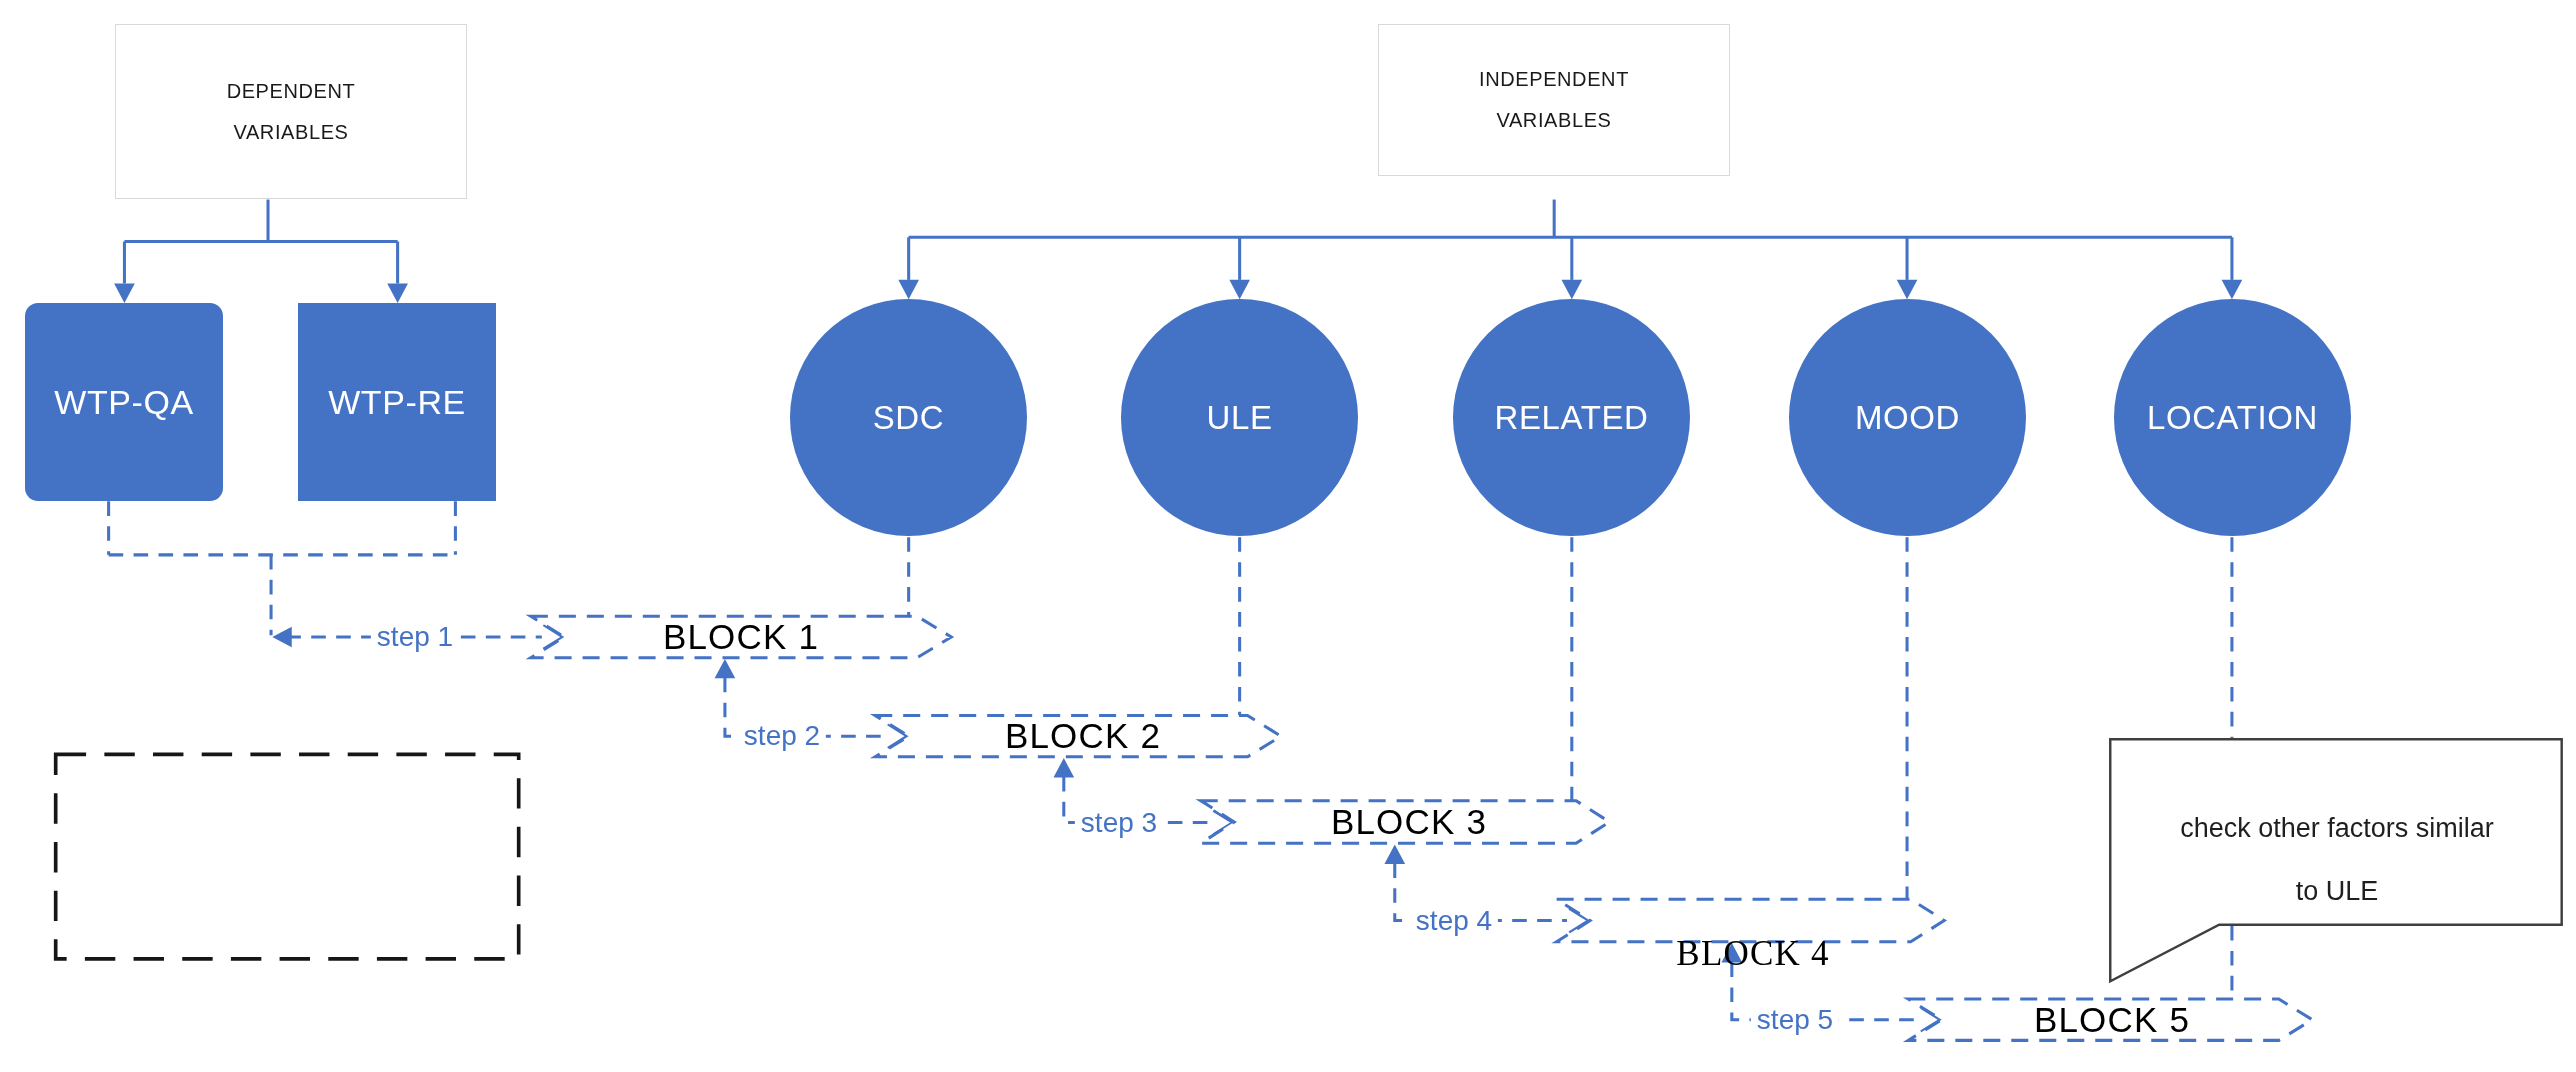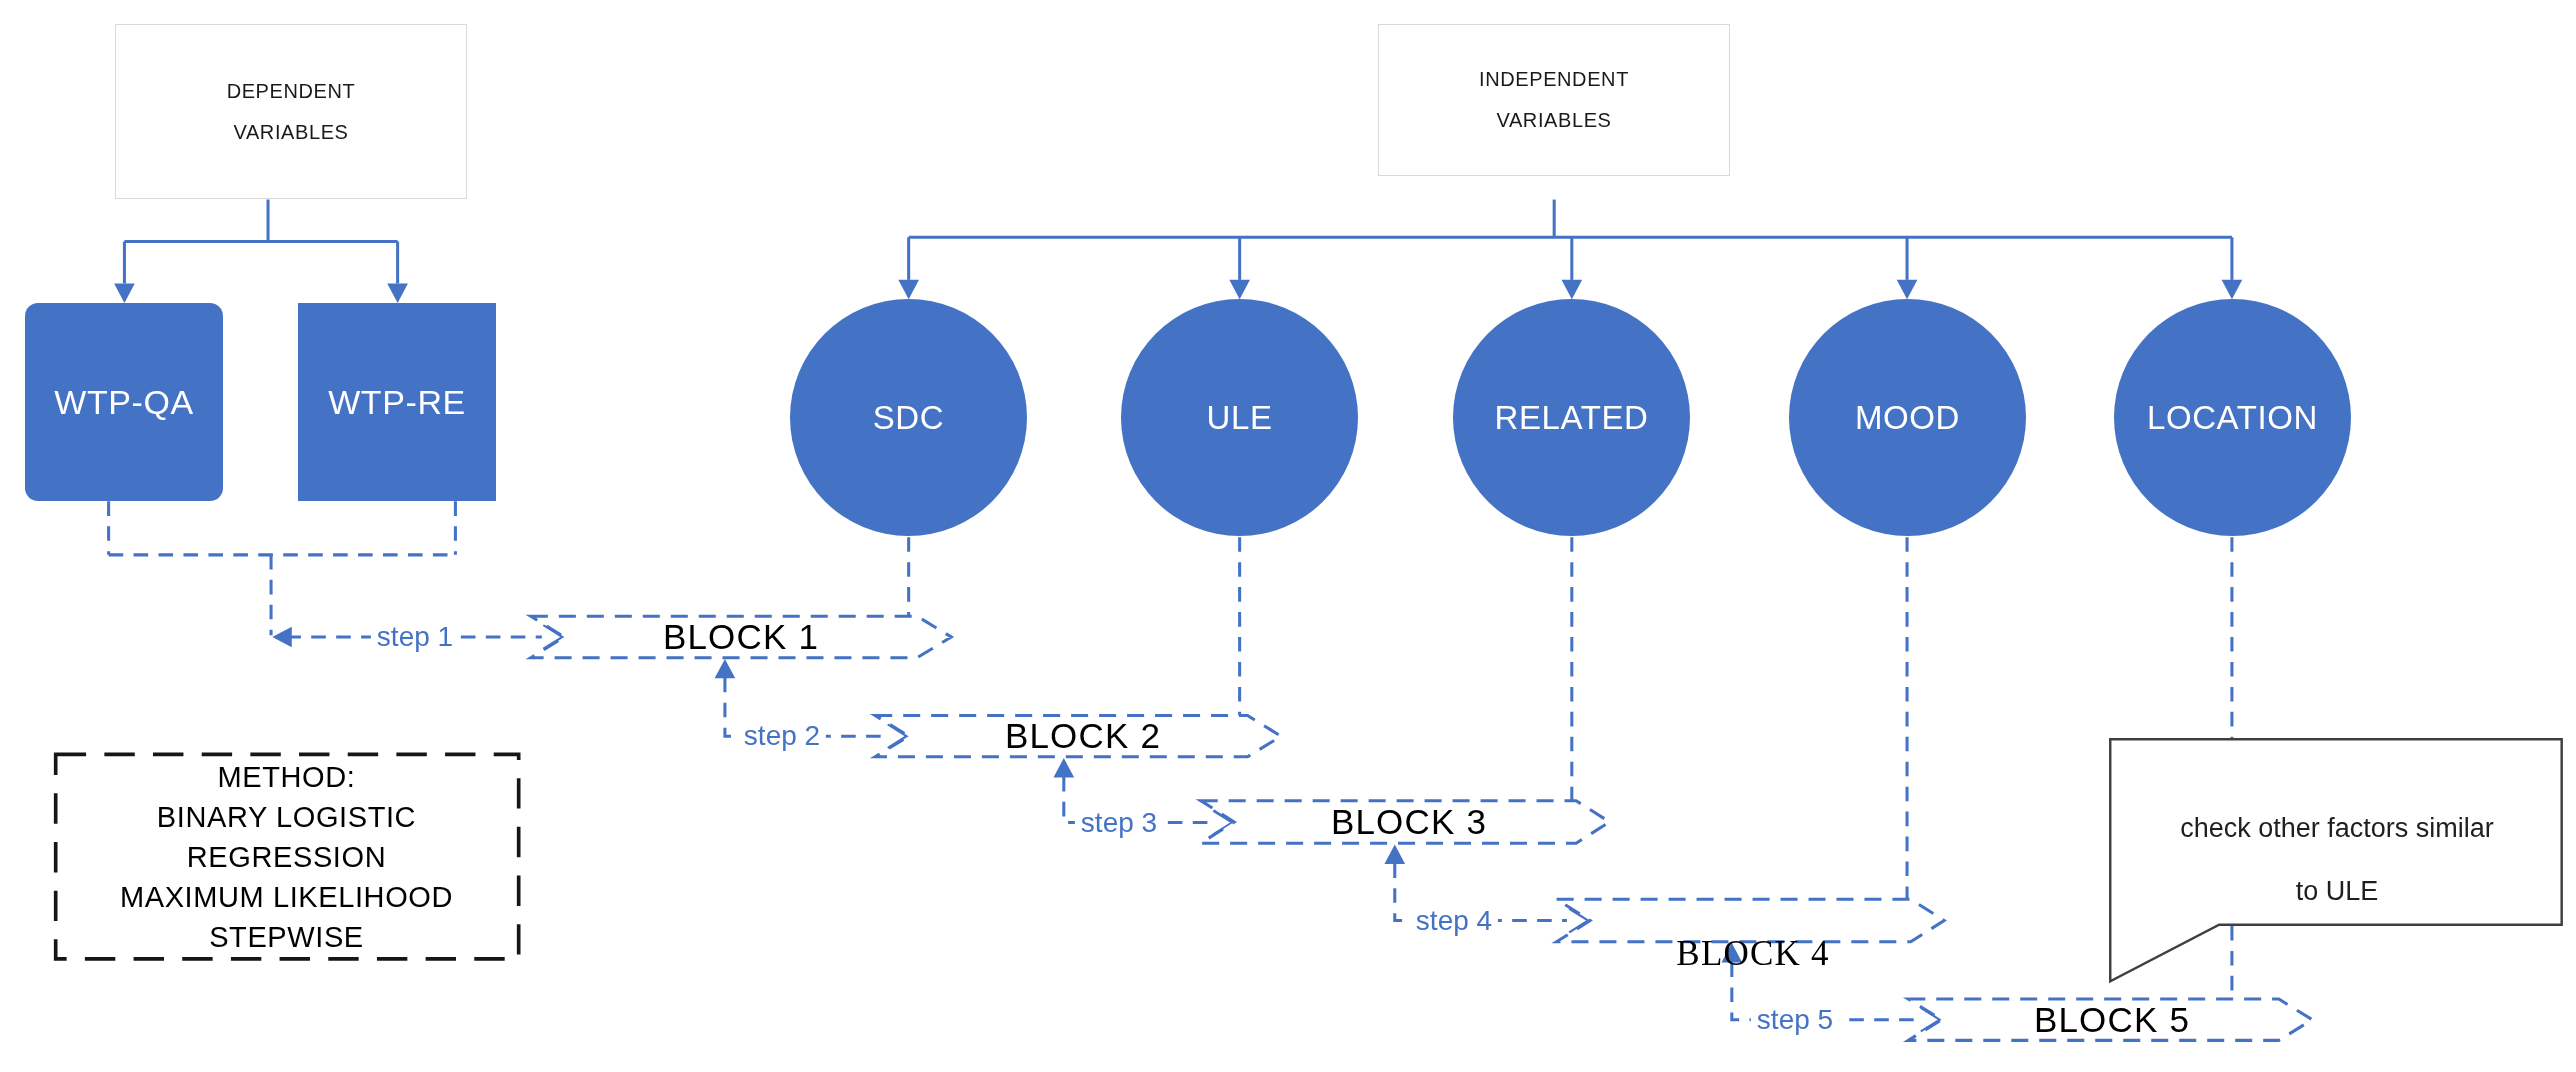--- a/index.html
+++ b/index.html
@@ -196,27 +196,20 @@
   <div class="label block-label" style="left:1409px; top:822px;">BLOCK 3</div>
   <div class="label block-label" style="left:1753px; top:954px;font-family:Liberation Serif, serif;">BLOCK 4</div>
   <div class="label block-label" style="left:2112px; top:1020px;">BLOCK 5</div>
 
   <div class="label step-label" style="left:415px; top:637px;">step 1</div>
   <div class="label step-label" style="left:782px; top:736px;">step 2</div>
   <div class="label step-label" style="left:1119px; top:823px;">step 3</div>
   <div class="label step-label" style="left:1454px; top:921px;">step 4</div>
   <div class="label step-label" style="left:1795px; top:1020px;">step 5</div>
 
-  <div class="label method-text" style="left:55px; top:758px; width:463px; height:197px;">
-    <div>METHOD:</div>
-    <div>BINARY LOGISTIC</div>
-    <div>REGRESSION</div>
-    <div>MAXIMUM LIKELIHOOD</div>
-    <div>STEPWISE</div>
-  </div>
 
   <div class="label bubble-text" style="left:2124px; top:809px; width:426px;">
     <div>check other factors similar</div>
     <div>to ULE</div>
   </div>
 
 </div>
 
 
 </body></html>

